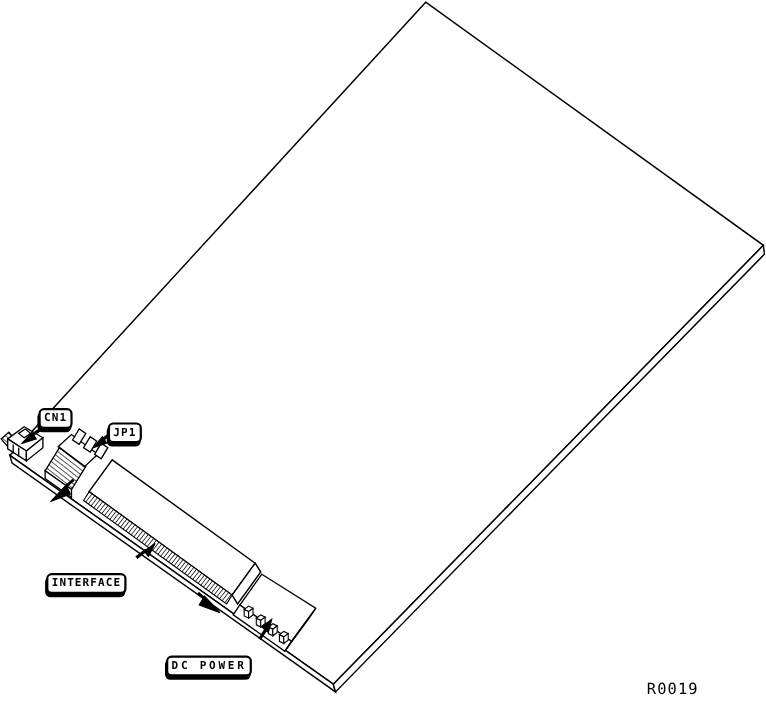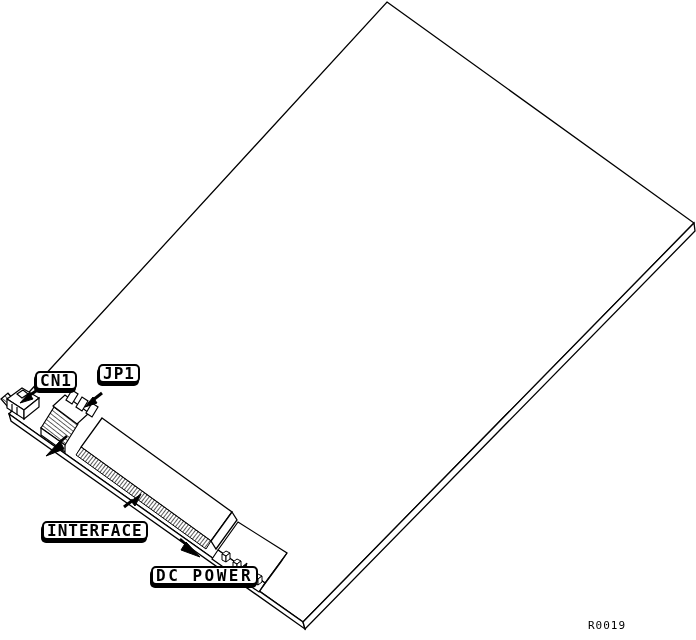--- a/index.html
+++ b/index.html
@@ -1,26 +1,26 @@
 <!DOCTYPE html>
 <html><head>
 <meta charset="utf-8">
 <style>
   html,body{margin:0;padding:0;background:#ffffff;}
   #figure{position:relative;width:696px;height:640px;background:#ffffff;overflow:hidden;
           font-family:"DejaVu Sans Mono","Liberation Mono",monospace;color:#000;}
   #artwork{position:absolute;left:0;top:0;}
   .callout{position:absolute;background:#fff;border:2px solid #000;border-radius:5px;
-           padding:0 3px;font-size:16px;font-weight:bold;letter-spacing:1px;line-height:15px;
+           padding:0 3px;font-size:10px;font-weight:bold;letter-spacing:1px;line-height:15px;
            white-space:nowrap;box-shadow:-1px 3px 0 0 #000;z-index:5;}
   #callout-cn1{left:35px;top:371px;}
-  #callout-jp1{left:98px;top:364px;}
+  #callout-jp1{left:98px;top:384px;}
   #callout-interface{left:42px;top:505px;margin-top:16px;}
-  #callout-dc-power{left:151px;top:566px;letter-spacing:2.5px;}
-  #ref-code{position:absolute;left:588px;top:619px;font-size:11px;letter-spacing:1px;z-index:5;}
+  #callout-dc-power{left:151px;top:596px;letter-spacing:2.5px;}
+  #ref-code{position:absolute;left:588px;top:619px;font-size:14px;letter-spacing:1px;z-index:5;}
 </style>
 </head>
 <body>
 
 <div id="figure">
 
   <svg id="artwork" width="696" height="640" viewBox="0 0 696 640">
     <defs>
       <pattern id="hatchComb" width="3" height="3" patternUnits="userSpaceOnUse" patternTransform="rotate(38)">
         <rect width="3" height="3" fill="#fff"></rect>

